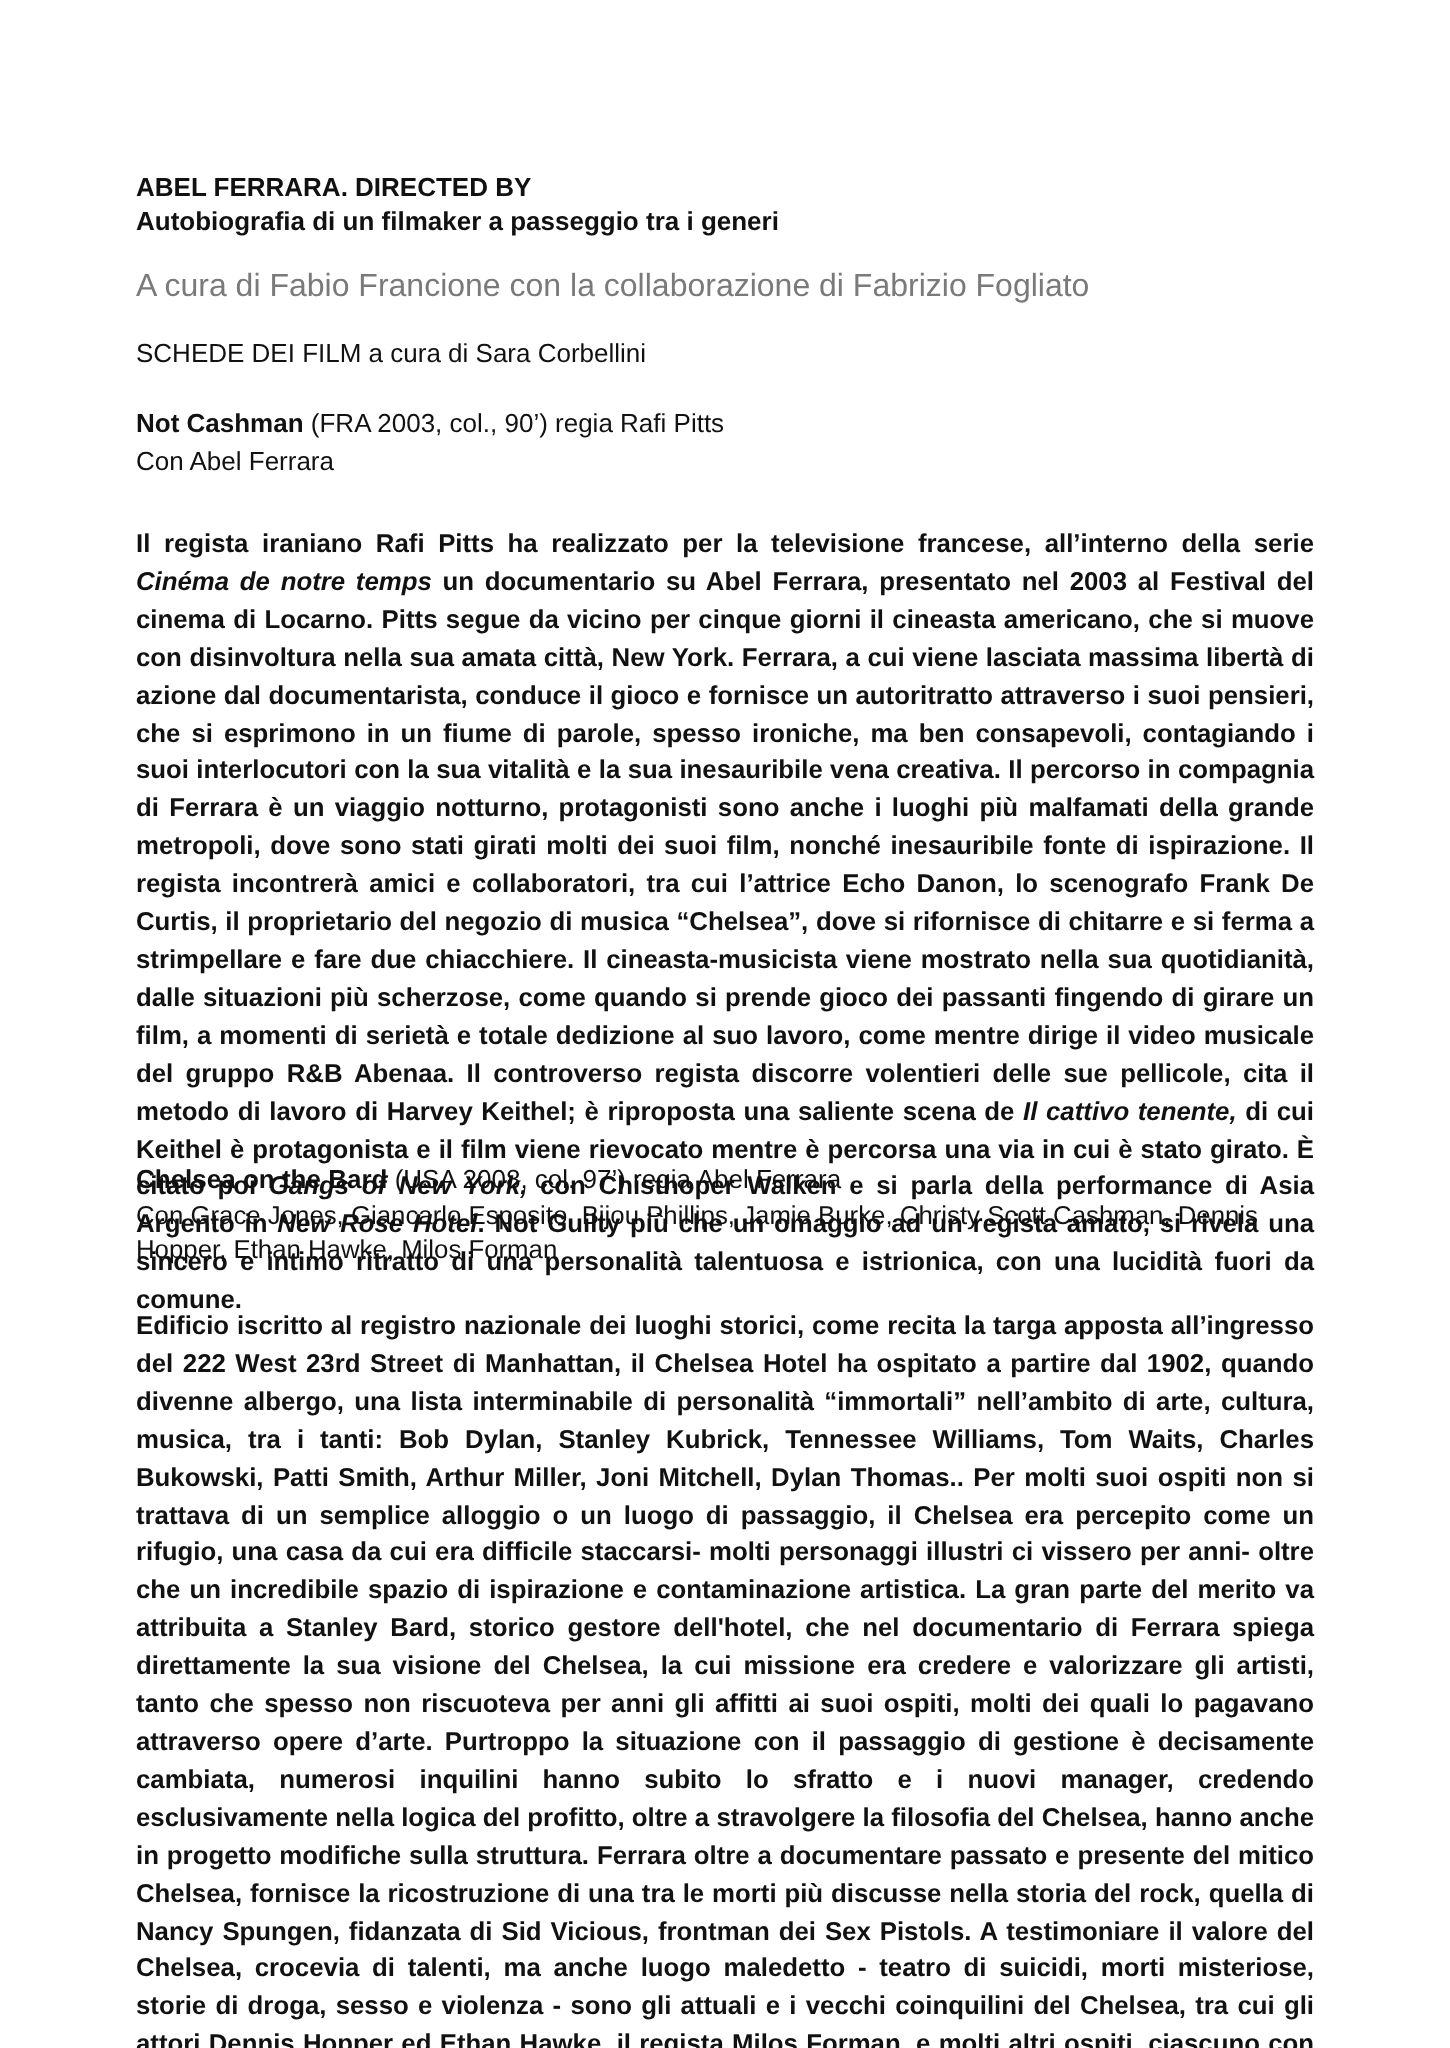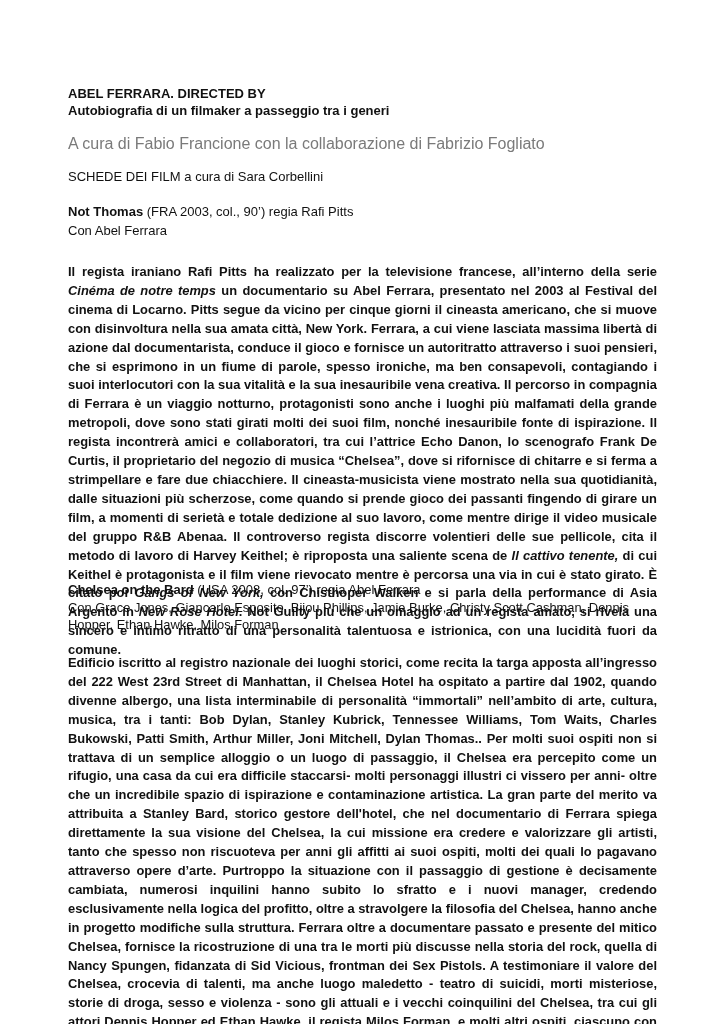--- a/index.html
+++ b/index.html
@@ -20,21 +20,21 @@
 
 <div class="page">
   <div class="title">
     <div>ABEL FERRARA. DIRECTED BY</div>
     <div>Autobiografia di un filmaker a passeggio tra i generi</div>
   </div>
   <div class="credit">A cura di Fabio Francione con la collaborazione di Fabrizio Fogliato</div>
   <div class="schede">SCHEDE DEI FILM a cura di Sara Corbellini</div>
 
   <div class="filmhead" style="position:absolute; top:203px; left:0;">
-    <b>Not Thomas</b><span> (FRA 2003, col., 90’) regia Rafi Pitts</span>
+    <b>Not Cashman</b><span> (FRA 2003, col., 90’) regia Rafi Pitts</span>
   </div>
   <div class="filmhead" style="position:absolute; top:222px; left:0;">Con Abel Ferrara</div>
   <div class="body-text" style="top:263px;">
     <p><span>Il regista iraniano Rafi Pitts ha realizzato per la televisione francese, all’interno della serie </span><i>Cinéma de notre temps</i><span>  un documentario su Abel Ferrara, presentato nel 2003 al Festival del cinema di Locarno. Pitts segue da vicino per cinque giorni il cineasta americano, che si muove con disinvoltura nella sua amata città, New York. Ferrara, a cui viene lasciata massima libertà di azione dal documentarista, conduce il gioco e fornisce un autoritratto attraverso i suoi pensieri, che si esprimono in un fiume di parole, spesso ironiche, ma ben consapevoli, contagiando i suoi interlocutori con la sua vitalità e la sua inesauribile vena creativa. Il percorso in compagnia di Ferrara è un viaggio notturno, protagonisti sono anche i luoghi più malfamati della grande metropoli, dove sono stati girati molti dei suoi film, nonché inesauribile fonte di ispirazione. Il regista incontrerà amici e collaboratori, tra cui  l’attrice Echo Danon, lo scenografo Frank De Curtis,  il proprietario del negozio di musica “Chelsea”, dove si rifornisce di chitarre e si ferma a strimpellare e fare due chiacchiere. Il cineasta-musicista viene mostrato nella sua quotidianità, dalle situazioni più scherzose, come quando si prende gioco dei passanti fingendo di girare un film, a momenti di serietà e totale dedizione al suo lavoro, come mentre dirige il video musicale del gruppo R&amp;B Abenaa. Il controverso regista discorre volentieri delle sue pellicole, cita il metodo di lavoro di Harvey Keithel; è riproposta una saliente scena de </span><i>Il cattivo tenente,</i><span> di cui Keithel è protagonista e il film viene rievocato mentre è percorsa una via in cui è stato girato. È citato poi </span><i>Gangs of New York,</i><span> con Chisthoper Walken e si parla della performance di Asia Argento in </span><i>New Rose Hotel</i><span>. Not Guilty  più che un omaggio ad un regista amato, si rivela una sincero e intimo ritratto di una personalità talentuosa e istrionica, con una lucidità fuori da comune.</span></p>
   </div>
 
   <div class="filmhead" style="position:absolute; top:581px; left:0;">
     <b>Chelsea on the Bard</b><span> (USA 2008, col. 97’) regia Abel Ferrara</span>
   </div>
   <div class="body-text" style="top:599px; line-height:17px; text-align:left;">Con Grace Jones, Giancarlo Esposito, Bijou Phillips, Jamie Burke, Christy Scott Cashman, Dennis Hopper, Ethan Hawke, Milos Forman</div>

